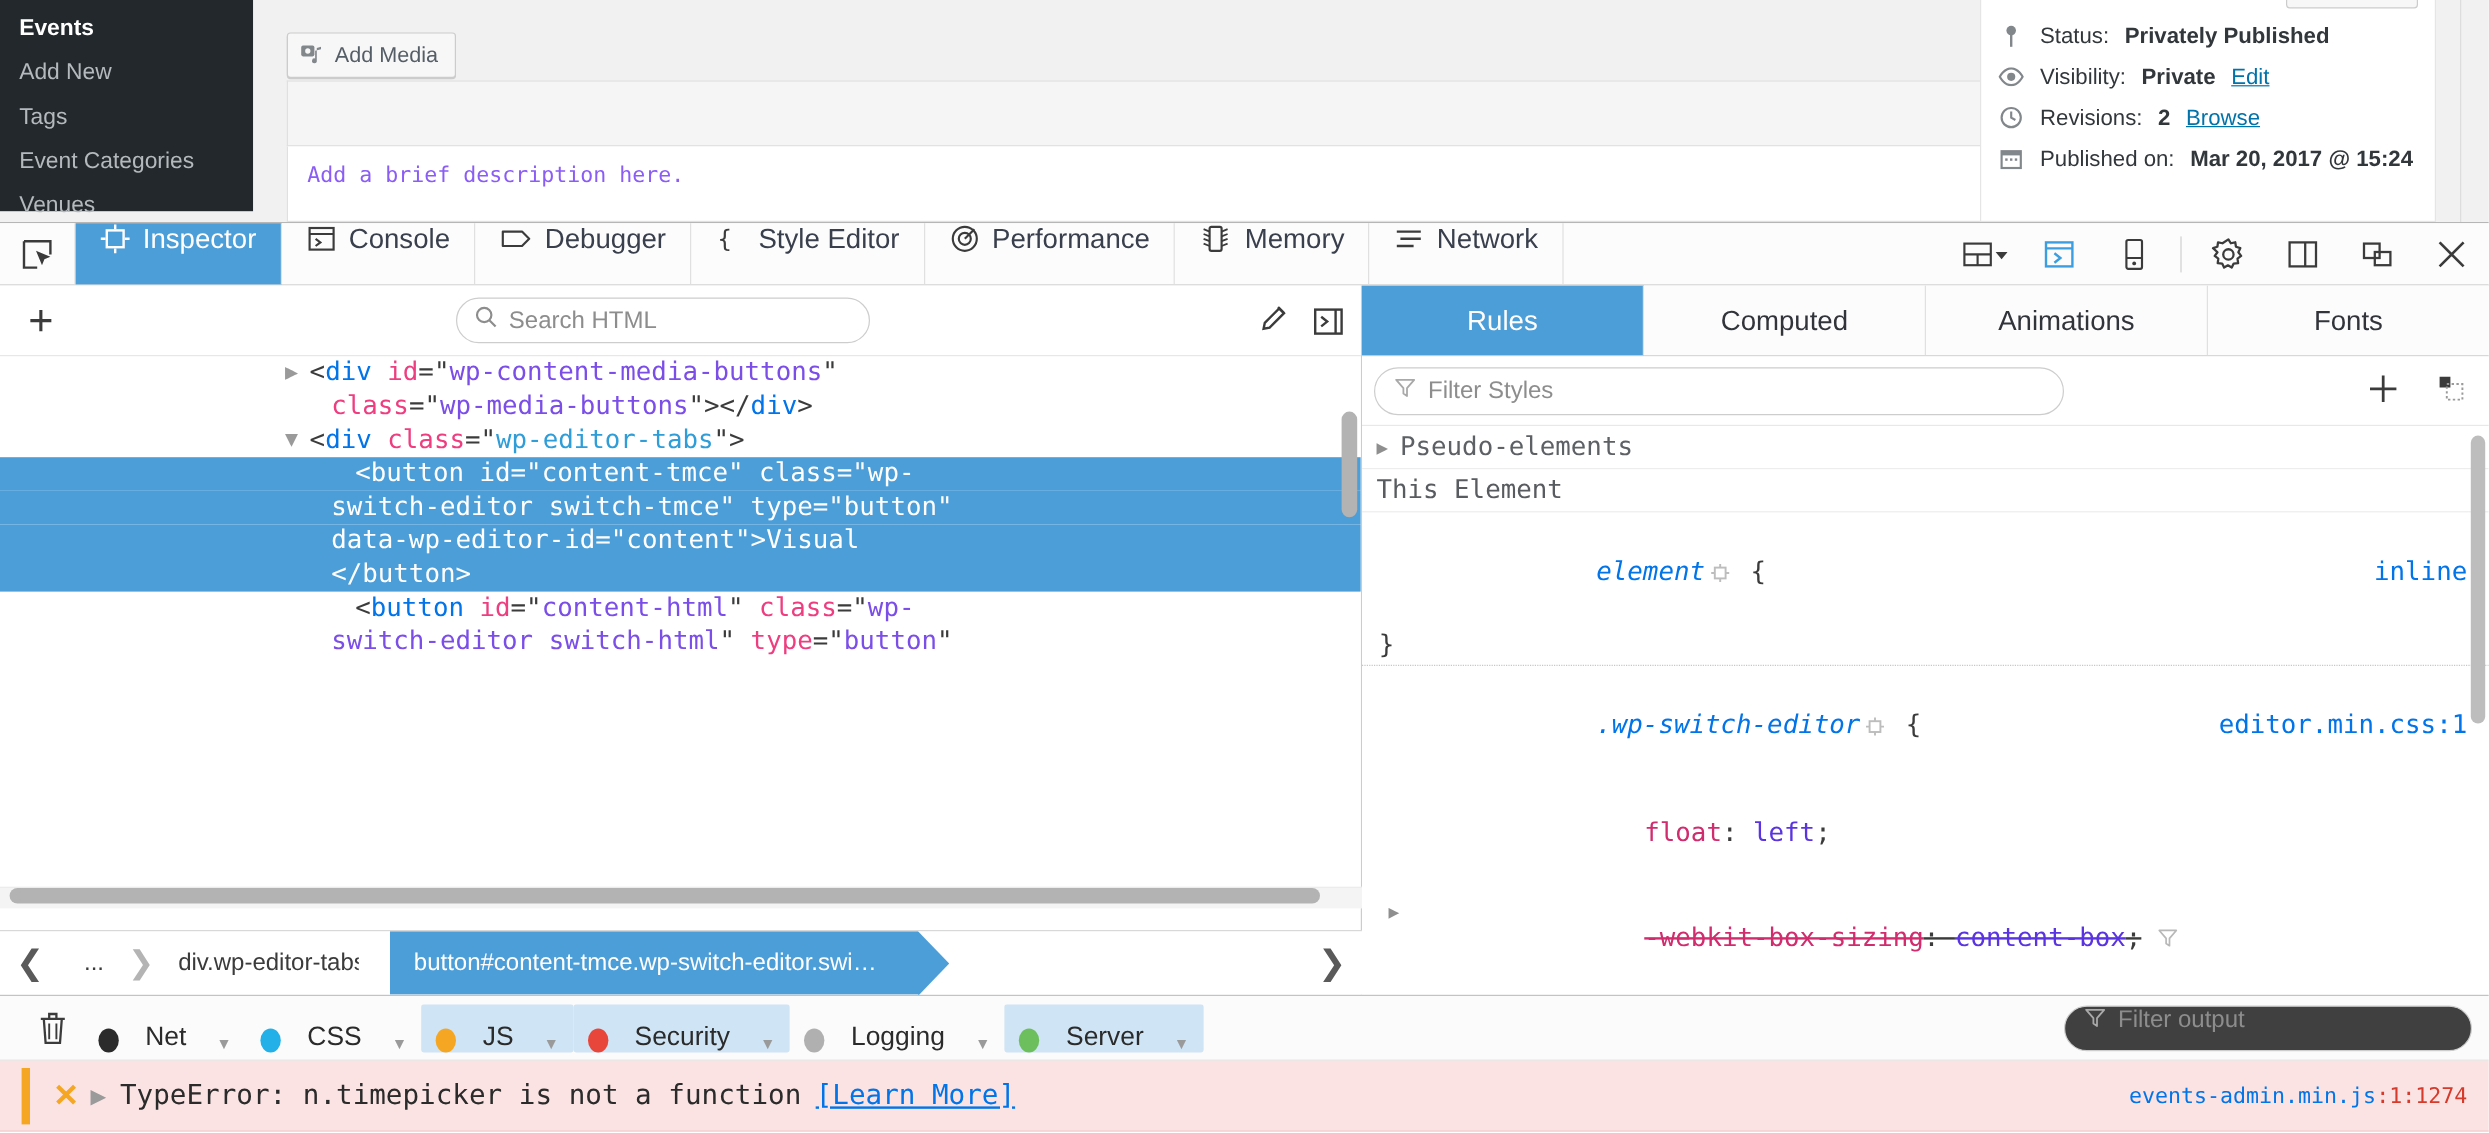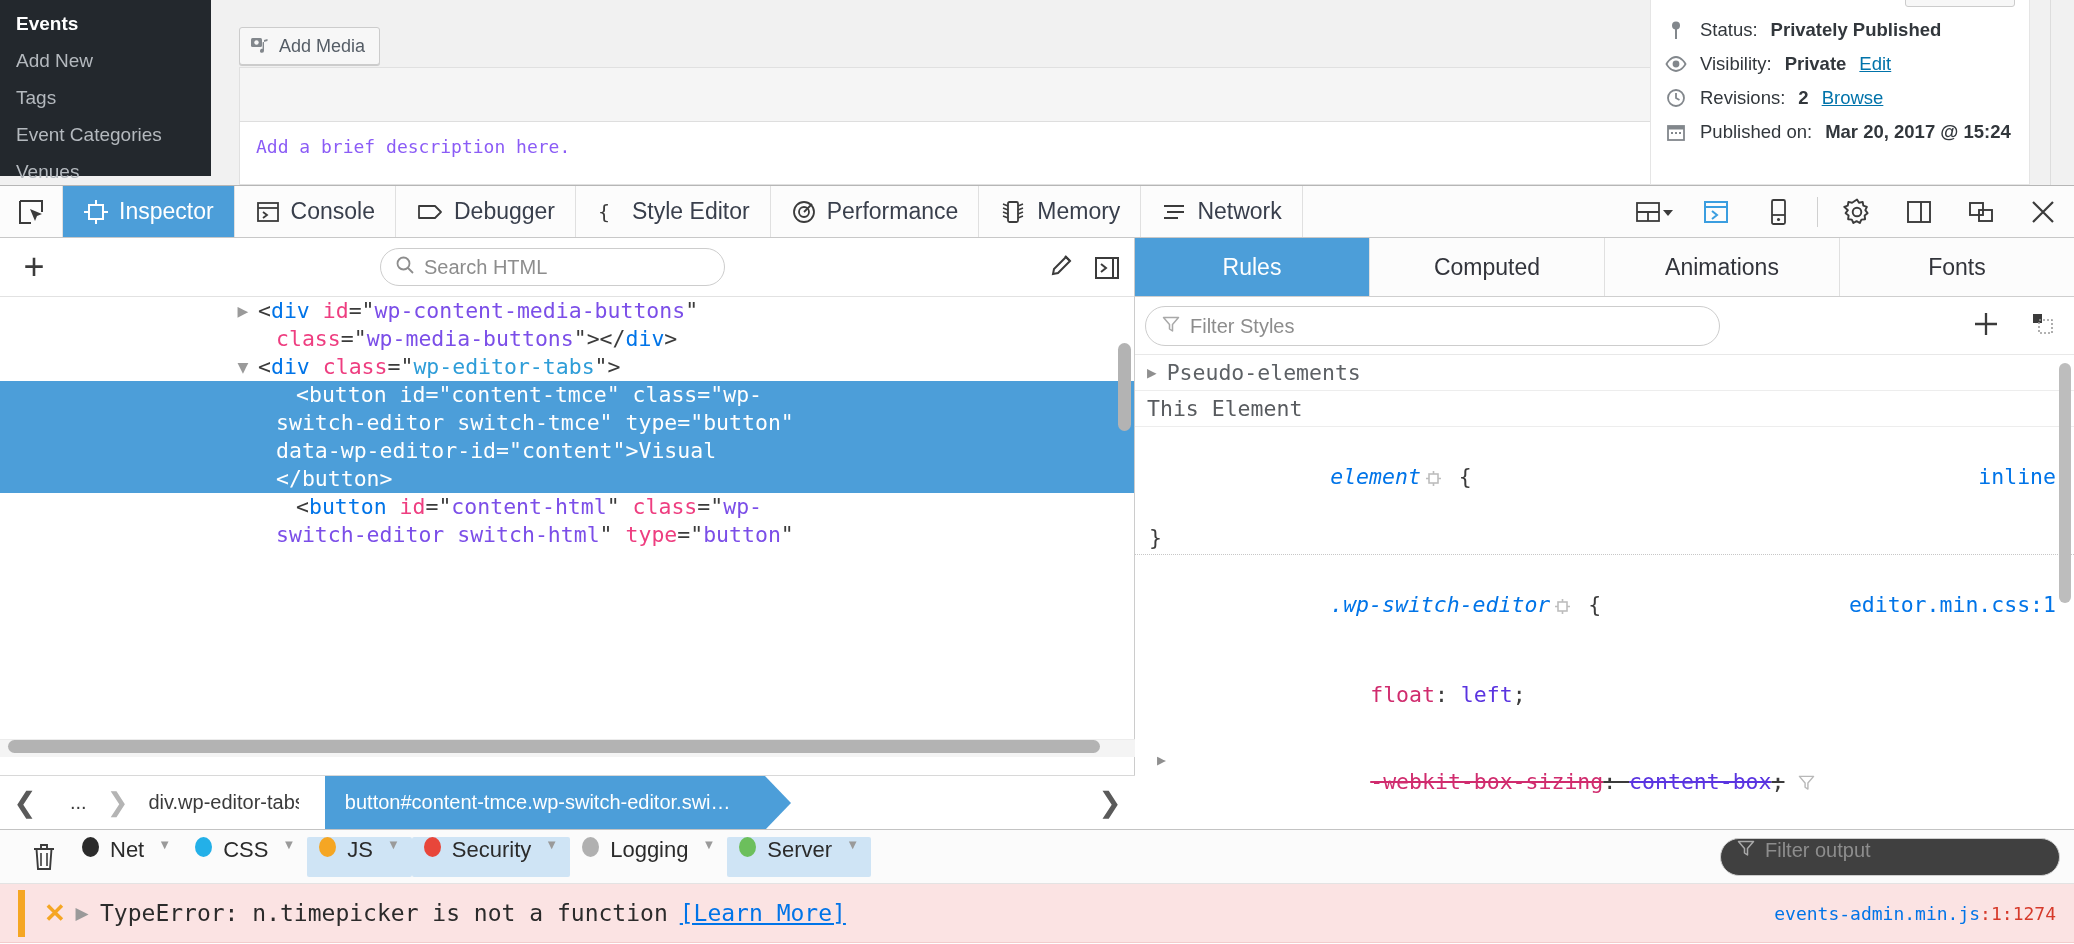--- a/index.html
+++ b/index.html
@@ -85,21 +85,21 @@
     position: relative; height: 52px; background: #fcfcfc;
     border-bottom: 1px solid #c8c8c8;
     display: flex; align-items: stretch;
   }
   .tb-picker {
     width: 63px; display: flex; align-items: center; justify-content: center;
     border-right: 1px solid #e0e0e0; cursor: pointer;
   }
   .dt-tabs { display: flex; align-items: stretch; }
   .dt-tab {
-    display: flex; align-items: center; gap: 10px;
+    display: flex; align-items: flex-start; gap: 10px;
     padding: 0 20px; cursor: pointer; color: #393f4c;
     font-size: 23px; white-space: nowrap;
     border-right: 1px solid #e0e0e0;
   }
   .dt-tab:first-child { border-left: none; }
   .dt-tab.active { background: #4c9ed9; color: #ffffff; }
   .dt-tab .ic { display: flex; align-items: center; }
   .tb-spacer { flex: 1; }
   .tb-right { display: flex; align-items: center; }
   .tb-btn {
@@ -223,21 +223,21 @@
 
   
   .console { position: absolute; left: 0; top: 829px; width: 2074px; height: 115px; background: #ffffff; }
   .console-toolbar {
     position: relative; height: 55px; border-top: 1px solid #c3c3c3; border-bottom: 1px solid #e3e3e3;
     display: flex; align-items: center; padding-left: 18px; gap: 0;
     background: #fbfbfb;
   }
   .trash { width: 52px; display: flex; align-items: center; justify-content: center; cursor: pointer; }
   .cfilter {
-    display: flex; align-items: flex-start; gap: 11px; height: 40px; padding: 0 12px;
+    display: flex; align-items: flex-end; gap: 22px; height: 40px; padding: 0 12px;
     cursor: pointer; font-size: 22px; color: #2b2b2b; border-radius: 2px;
   }
   .cfilter.on { background: #cfe4f5; }
   .cdot { width: 17px; height: 20px; border-radius: 50%; flex: none; }
   .caret { color: #9a9a9a; font-size: 13px; margin-left: 3px; }
   .filter-output {
     position: absolute; right: 14px; top: 8px; width: 340px; height: 38px;
     border: 1px solid #cdcdcd; border-radius: 19px; background: #404040;
     display: flex; align-items: flex-start; padding-left: 16px; gap: 10px;
     font-size: 20px; color: #8d8d8d; cursor: text;

